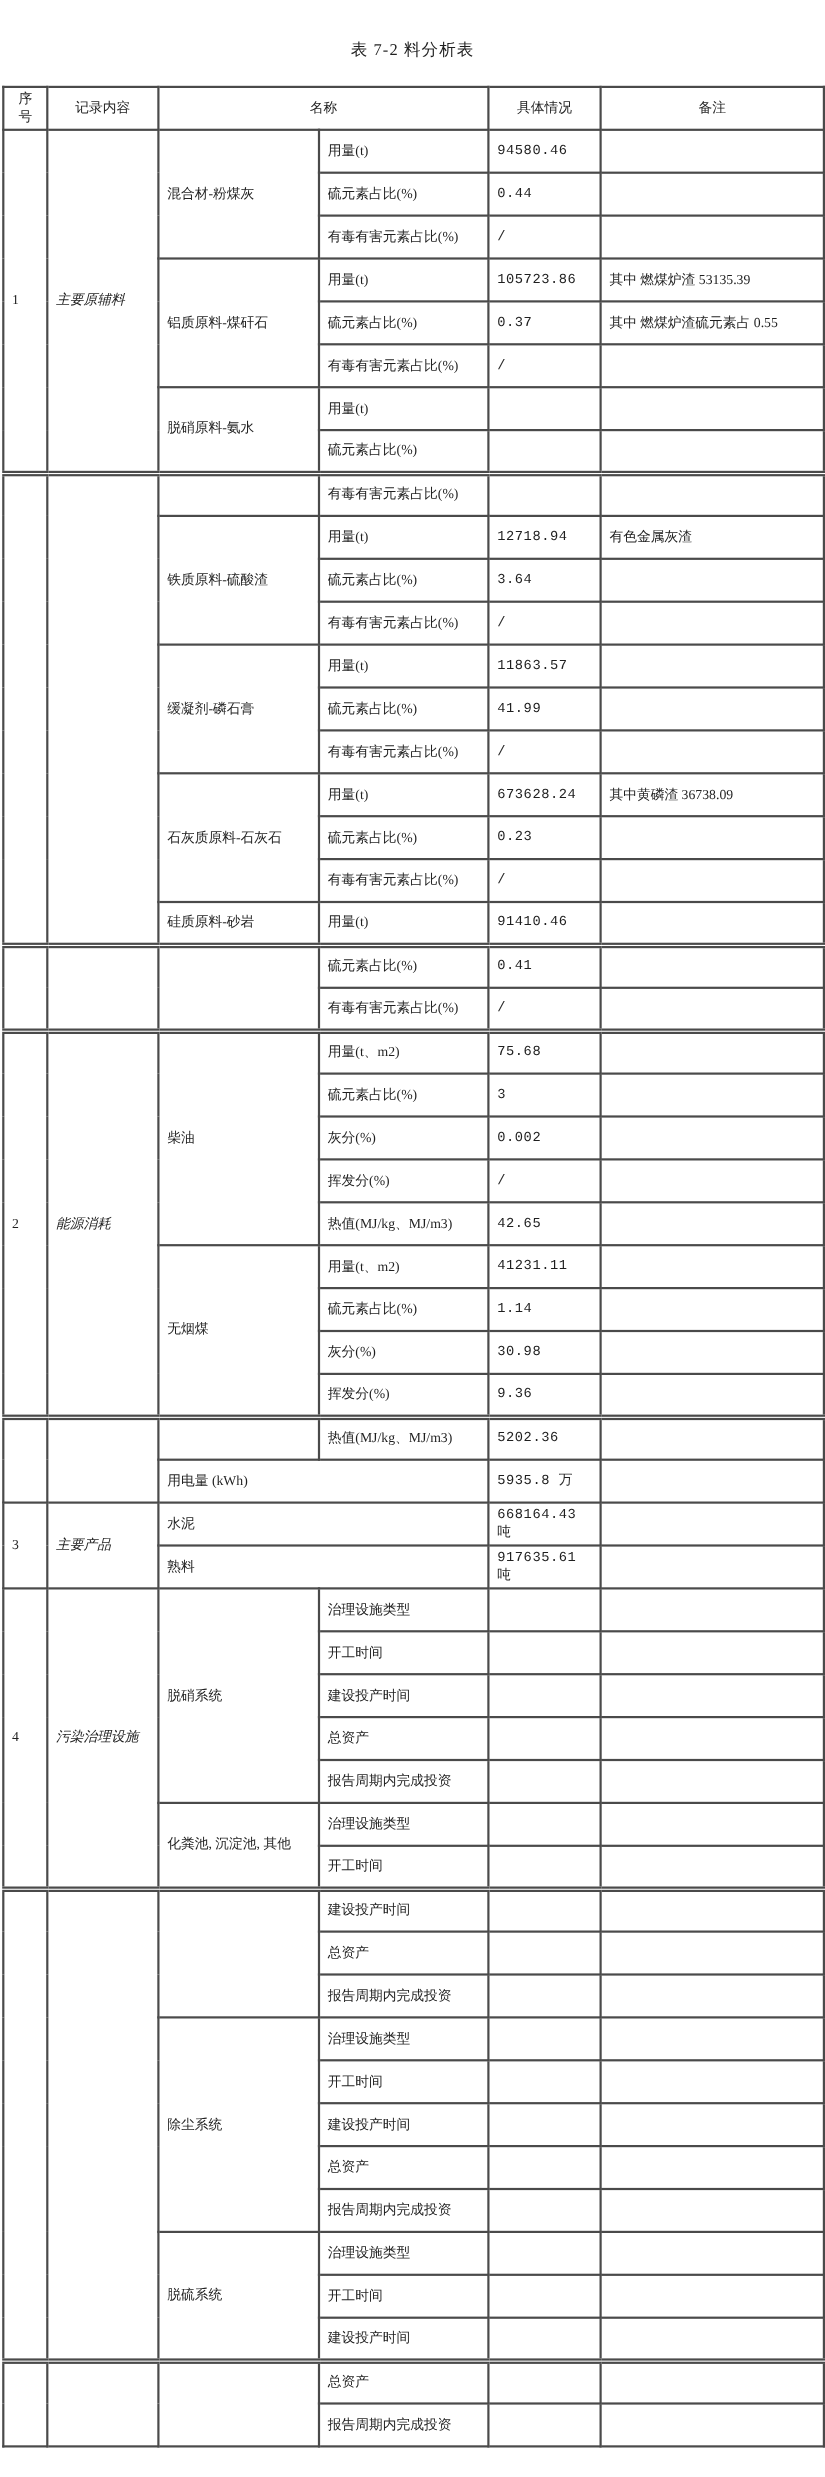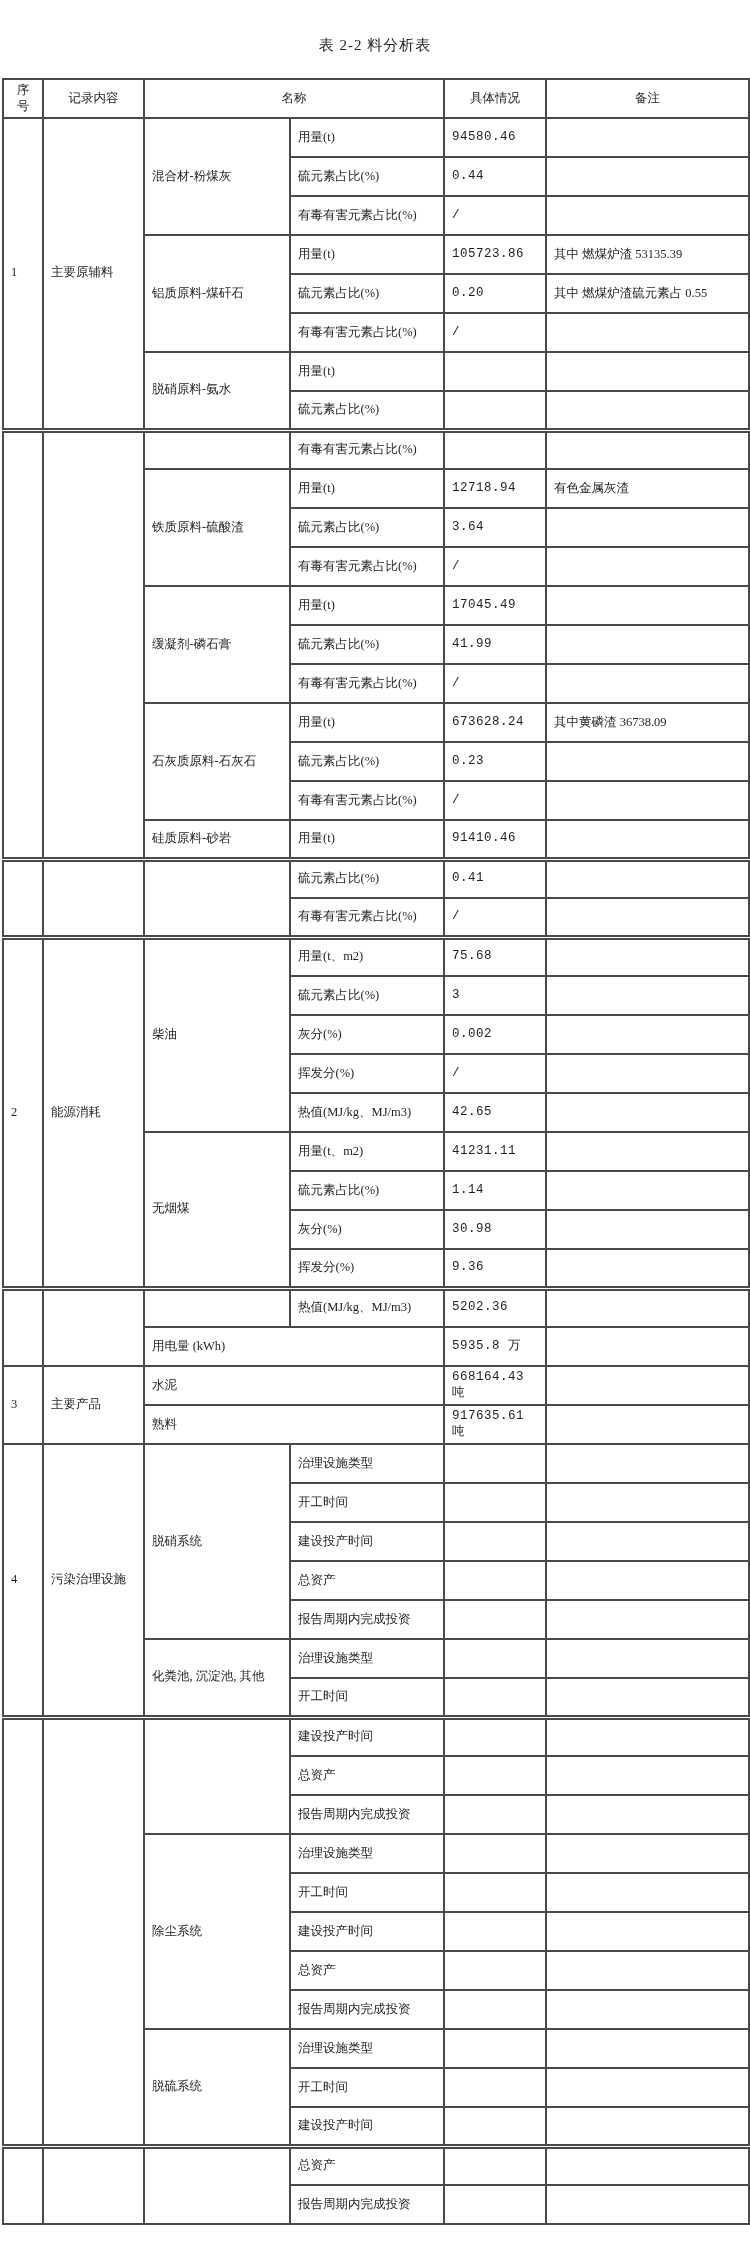--- a/index.html
+++ b/index.html
@@ -39,28 +39,28 @@
     padding: 2px 7px;
     vertical-align: middle;
     text-align: left;
     overflow: hidden;
     line-height: 1.25;
     color: #1f1f1f;
     background: #ffffff;
   }
   table.analysis th { text-align: center; }
   td.c-serial { text-align: center; padding: 2px 2px; }
-  td.c-record { padding-left: 6px; }
+  td.c-record { padding-left: 6px; font-style: italic; }
   tr.page-break td { border-top: 5px double #4a4a4a; }
   .c-value { letter-spacing: 0.5px; font-family: Liberation Mono, monospace; }
 </style>
 </head>
 <body>
 
-<div class="doc-title">表 2-2 料分析表</div>
+<div class="doc-title">表 7-2 料分析表</div>
 
 <table class="analysis">
   <colgroup>
     <col style="width:40px">
     <col style="width:101px">
     <col style="width:146px">
     <col style="width:154px">
     <col style="width:102px">
     <col style="width:203px">
   </colgroup>
@@ -93,21 +93,21 @@
         <td class="c-remark"></td>
       </tr>
       <tr>
         <td class="c-group" rowspan="3">铝质原料-煤矸石</td>
         <td class="c-label">用量(t)</td>
         <td class="c-value">105723.86</td>
         <td class="c-remark">其中 燃煤炉渣 53135.39</td>
       </tr>
       <tr>
         <td class="c-label">硫元素占比(%)</td>
-        <td class="c-value">0.20</td>
+        <td class="c-value">0.37</td>
         <td class="c-remark">其中 燃煤炉渣硫元素占 0.55</td>
       </tr>
       <tr>
         <td class="c-label">有毒有害元素占比(%)</td>
         <td class="c-value">/</td>
         <td class="c-remark"></td>
       </tr>
       <tr>
         <td class="c-group" rowspan="2">脱硝原料-氨水</td>
         <td class="c-label">用量(t)</td>
@@ -139,21 +139,21 @@
         <td class="c-remark"></td>
       </tr>
       <tr>
         <td class="c-label">有毒有害元素占比(%)</td>
         <td class="c-value">/</td>
         <td class="c-remark"></td>
       </tr>
       <tr>
         <td class="c-group" rowspan="3">缓凝剂-磷石膏</td>
         <td class="c-label">用量(t)</td>
-        <td class="c-value">17045.49</td>
+        <td class="c-value">11863.57</td>
         <td class="c-remark"></td>
       </tr>
       <tr>
         <td class="c-label">硫元素占比(%)</td>
         <td class="c-value">41.99</td>
         <td class="c-remark"></td>
       </tr>
       <tr>
         <td class="c-label">有毒有害元素占比(%)</td>
         <td class="c-value">/</td>

